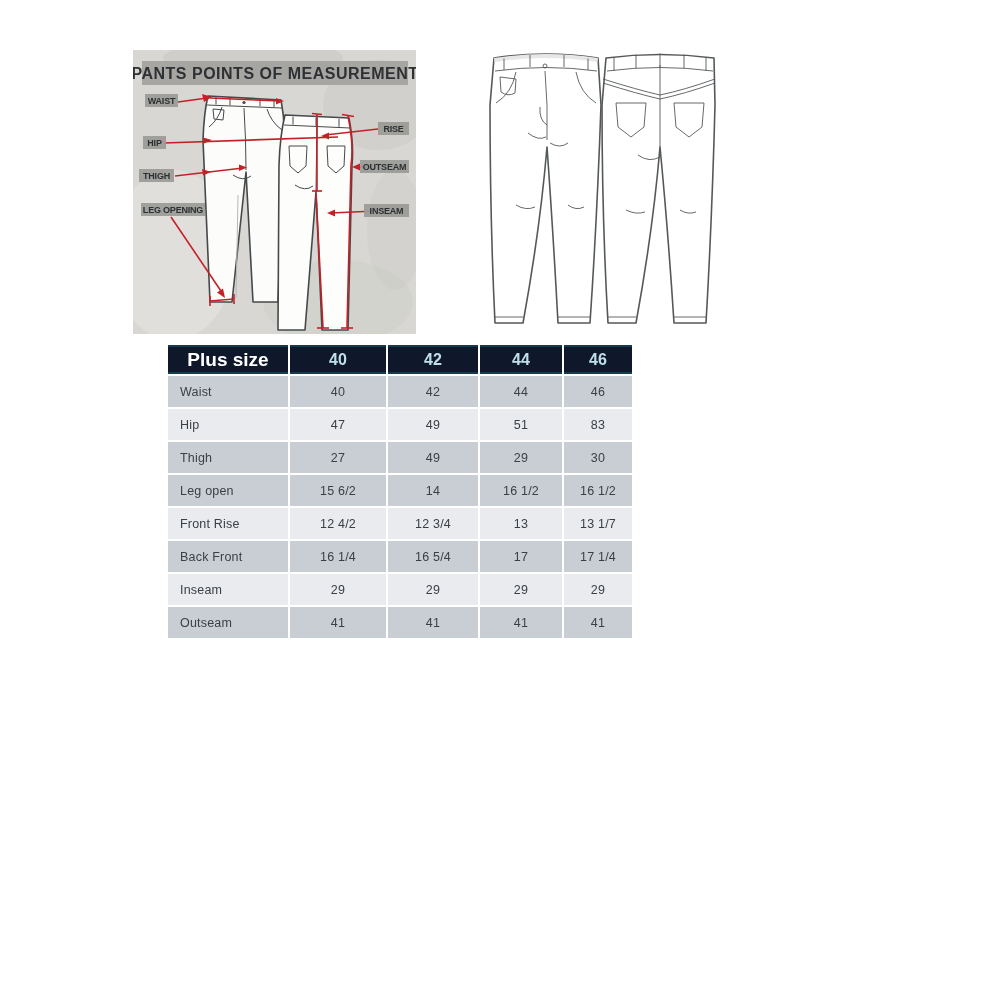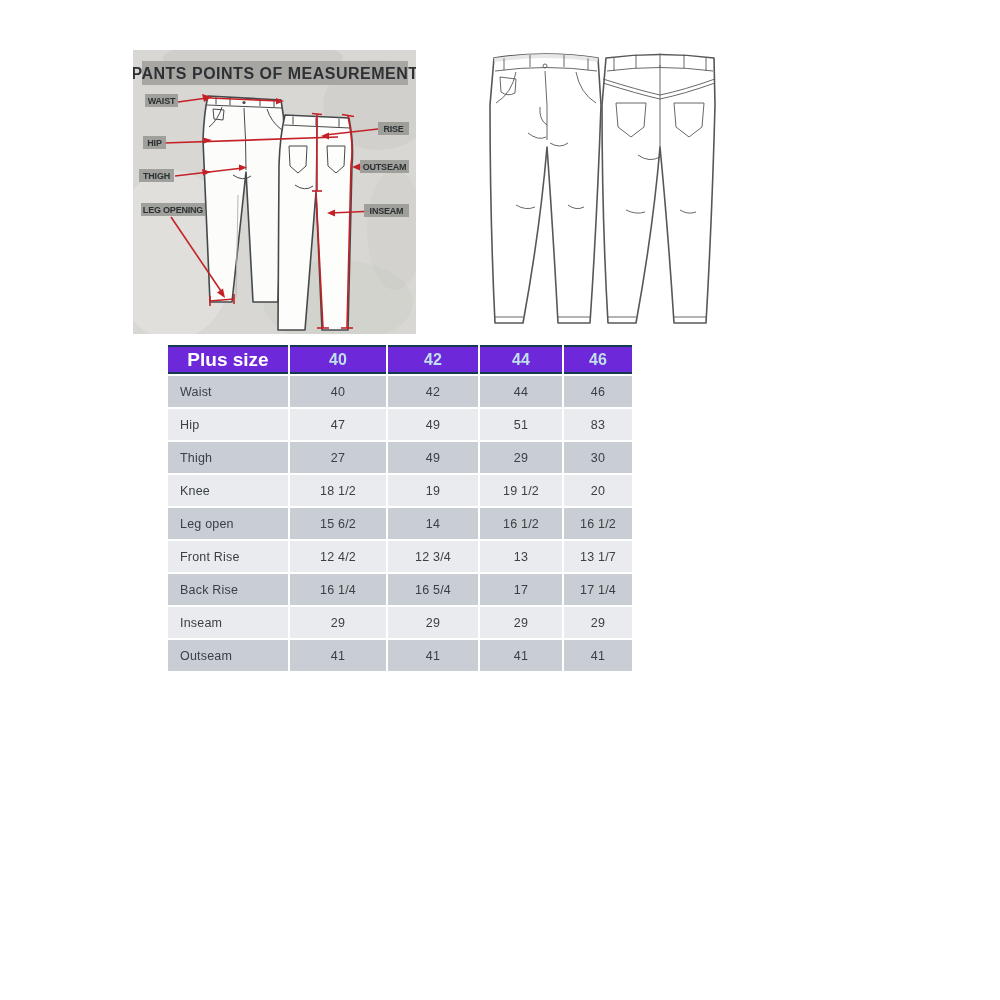--- a/index.html
+++ b/index.html
@@ -10,21 +10,21 @@
   
   .diagram-panel{position:absolute;left:133px;top:50px;width:283px;height:284px;}
   
   .flats{position:absolute;left:488px;top:45px;width:228px;height:288px;}
   
   table.size-table{
     position:absolute;left:166px;top:343px;width:468px;
     border-collapse:separate;border-spacing:2px;table-layout:fixed;
   }
   .size-table th{
-    background:#6d28d9;height:25px;padding:0;
+    background:#0f172a;height:25px;padding:0;
     border-top:2px solid #15394d;border-bottom:2px solid #15394d;
     font-family:"Liberation Sans",sans-serif;
   }
   .size-table th.plus{color:#ffffff;font-size:19px;font-weight:bold;}
   .size-table th.size{color:#bfe0ea;font-size:16px;font-weight:bold;}
   .size-table td{
     height:31px;padding:0;text-align:center;
     font-size:12.5px;color:#3b4046;letter-spacing:.2px;
   }
   .size-table td.label{text-align:left;padding-left:12px;}
@@ -236,43 +236,36 @@
     <td class="val">51</td>
     <td class="val">83</td>
   </tr>
       <tr class="dark">
     <td class="label">Thigh</td>
     <td class="val">27</td>
     <td class="val">49</td>
     <td class="val">29</td>
     <td class="val">30</td>
   </tr>
-      <tr class="light">
-    <td class="label">Knee</td>
-    <td class="val">18 1/2</td>
-    <td class="val">19</td>
-    <td class="val">19 1/2</td>
-    <td class="val">20</td>
-  </tr>
       <tr class="dark">
     <td class="label">Leg open</td>
     <td class="val">15 6/2</td>
     <td class="val">14</td>
     <td class="val">16 1/2</td>
     <td class="val">16 1/2</td>
   </tr>
       <tr class="light">
     <td class="label">Front Rise</td>
     <td class="val">12 4/2</td>
     <td class="val">12 3/4</td>
     <td class="val">13</td>
     <td class="val">13 1/7</td>
   </tr>
       <tr class="dark">
-    <td class="label">Back Rise</td>
+    <td class="label">Back Front</td>
     <td class="val">16 1/4</td>
     <td class="val">16 5/4</td>
     <td class="val">17</td>
     <td class="val">17 1/4</td>
   </tr>
       <tr class="light">
     <td class="label">Inseam</td>
     <td class="val">29</td>
     <td class="val">29</td>
     <td class="val">29</td>

